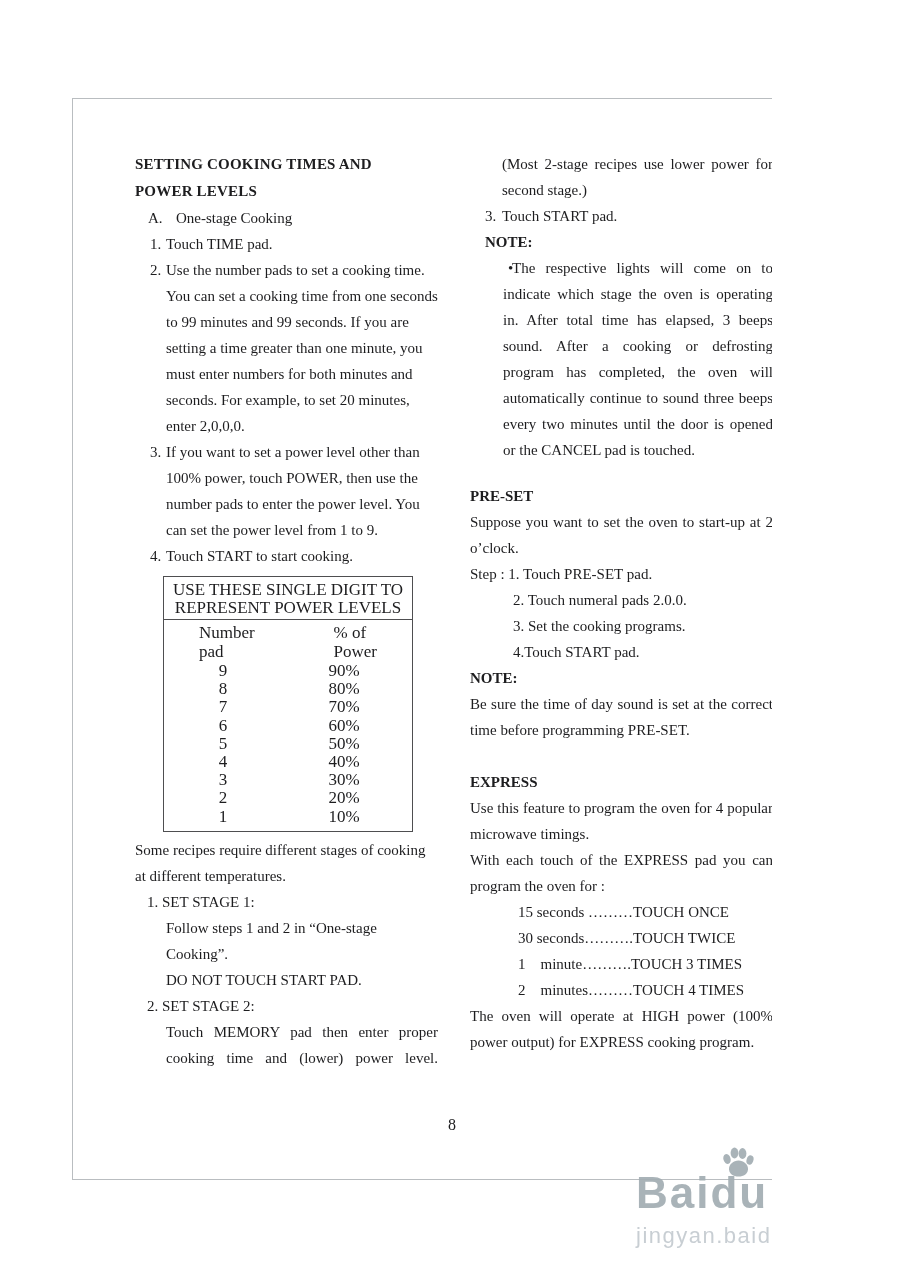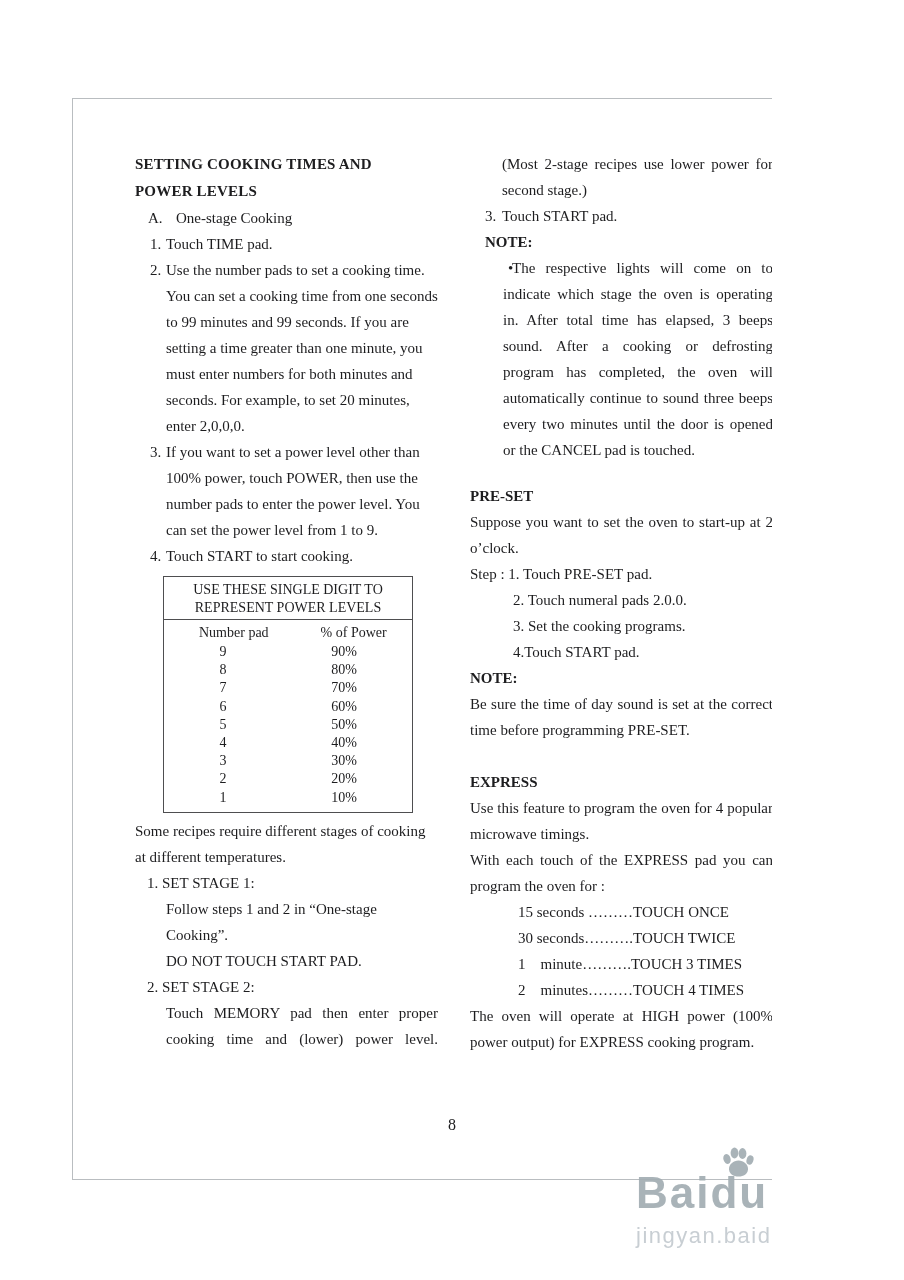--- a/index.html
+++ b/index.html
@@ -35,21 +35,21 @@
   .sec-a { position: relative; padding-left: 41px; }
   .sec-a .marker { position: absolute; left: 13px; }
 
   .num-item { position: relative; padding-left: 31px; }
   .num-item .marker { position: absolute; left: 15px; }
 
   .power-table {
     margin: 7px 0 5px 28px;
     width: 248px;
     border: 1px solid #4e4e50;
-    font-size: 14px;
+    font-size: 17px;
   }
   .pt-caption {
     text-align: center;
     line-height: 17.5px;
     padding: 4px 2px 3px;
     border-bottom: 1px solid #4e4e50;
   }
   .pt-cols { display: flex; line-height: 19px; padding: 3px 0 0 35px; gap: 52px; }
   .pt-body { padding: 1px 0 5px; }
   .pt-row { display: flex; line-height: 18.2px; }

